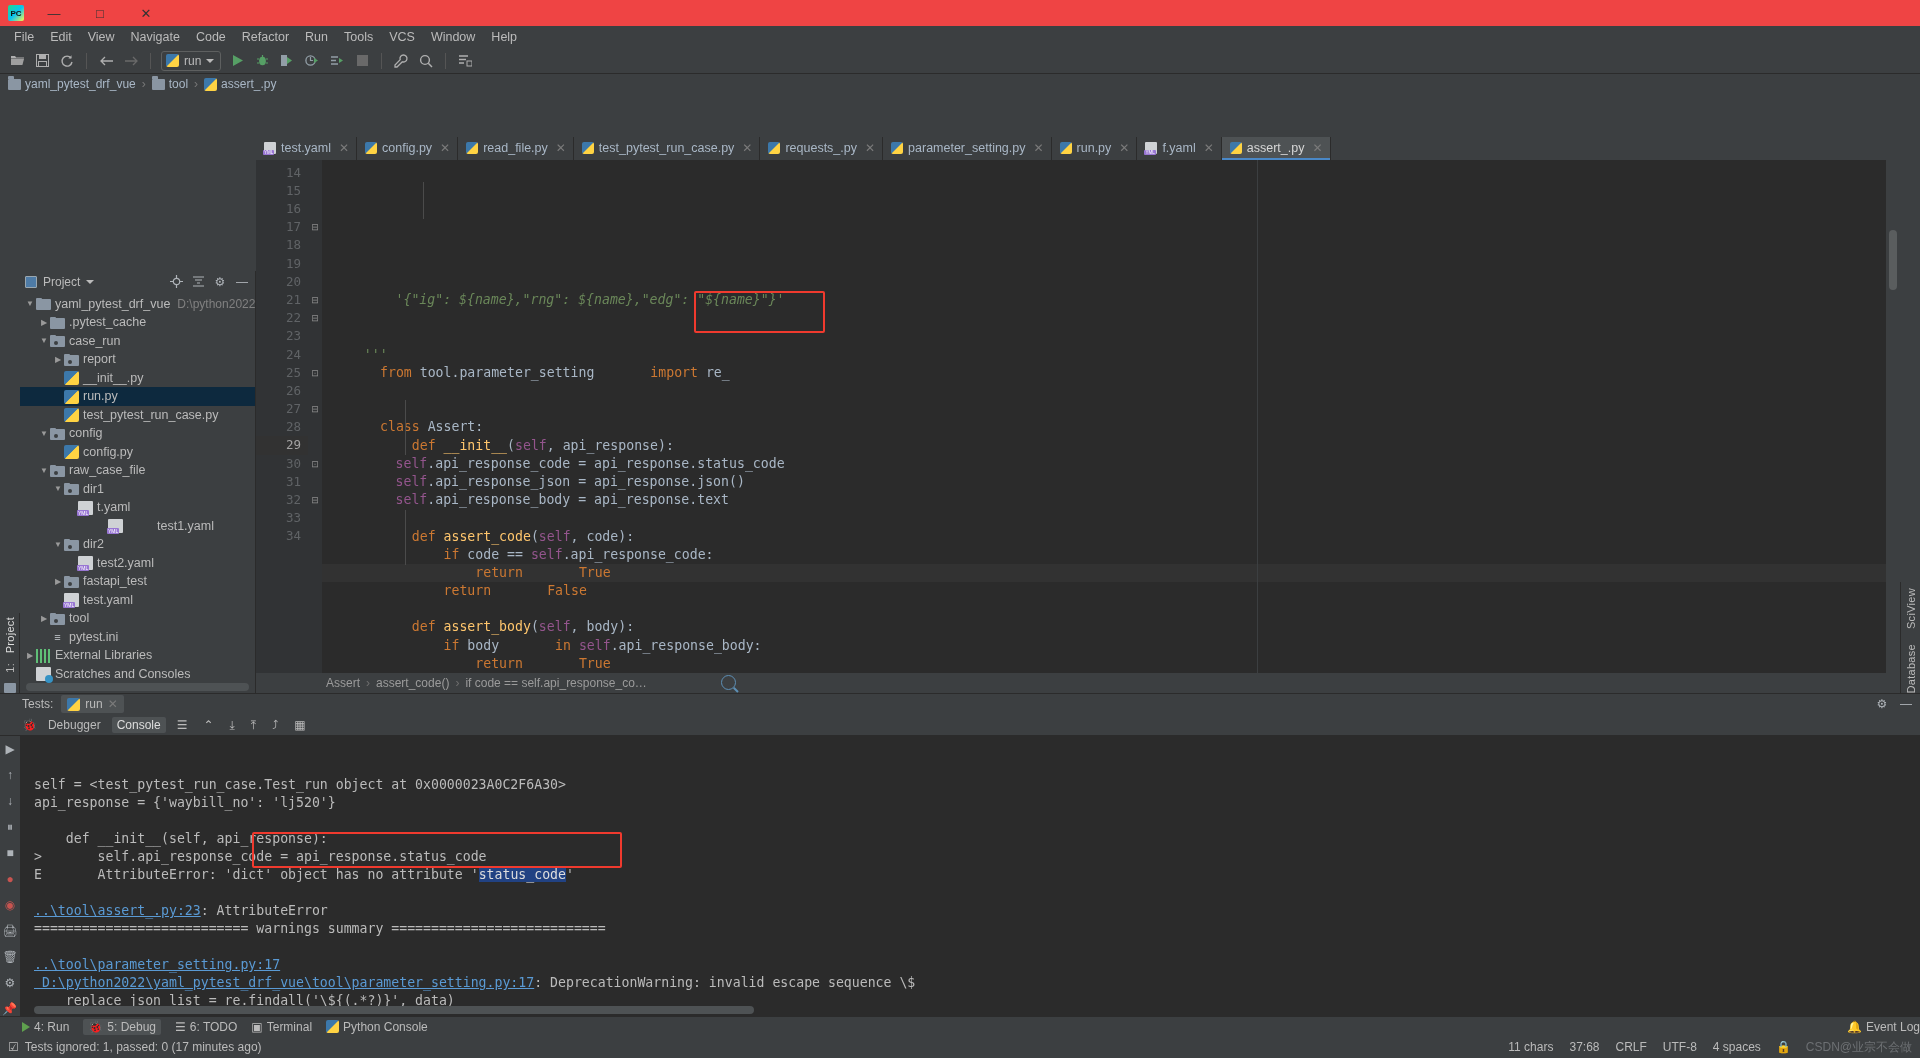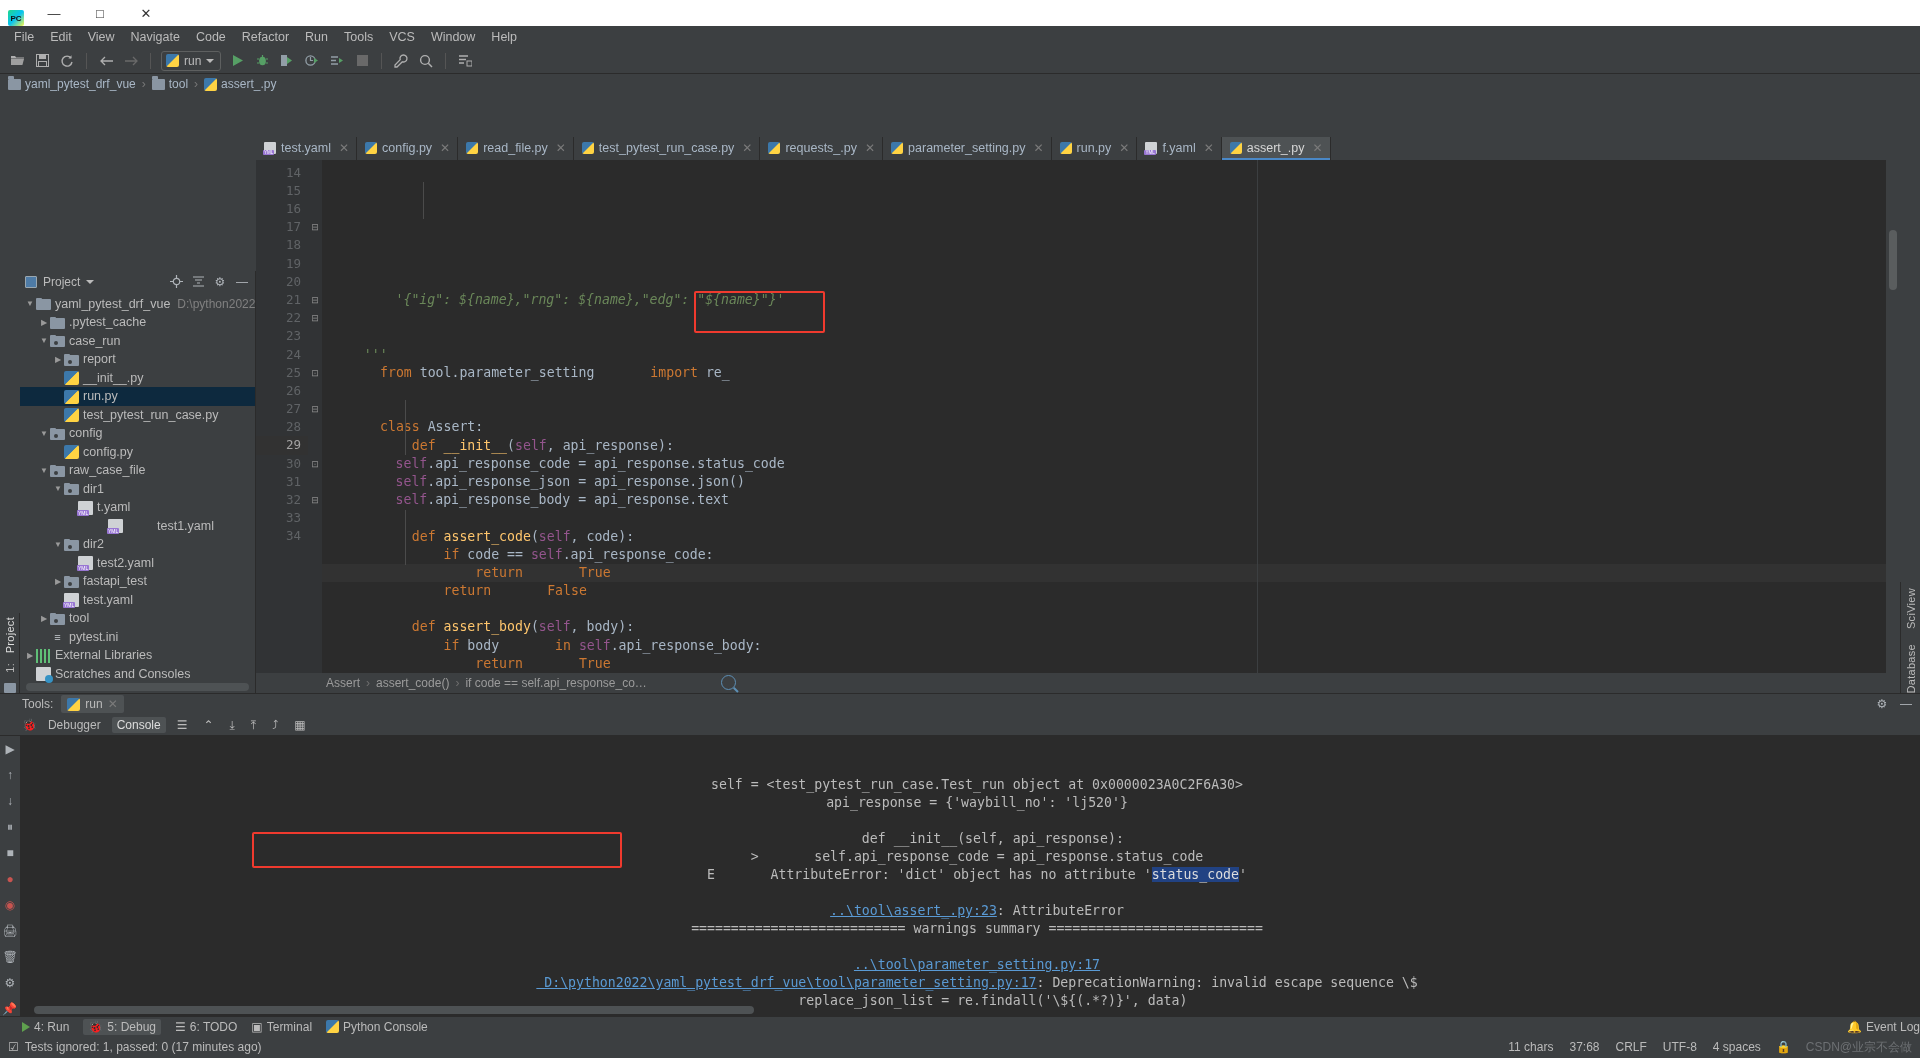--- a/index.html
+++ b/index.html
@@ -8,21 +8,21 @@
     background:#3c3f41;
     font-family:"Liberation Sans", sans-serif;
     font-size:13px;
     color:#bbbbbb;
     -webkit-font-smoothing:antialiased;
   }
   .win { width:1920px; height:1058px; display:flex; flex-direction:column; position:relative; }
 
   
   .titlebar {
-    height:26px; background:#ffffff; display:flex; align-items:flex-end;
+    height:26px; background:#ef4444; display:flex; align-items:center;
     color:#1a1a1a; font-size:13px; padding-left:8px; flex:0 0 26px;
   }
   .titlebar .pclogo {
     width:16px; height:16px; margin-right:7px; border-radius:2px;
     background:linear-gradient(135deg,#21d789 0%,#07c3f2 50%,#fcf84a 100%);
     display:flex; align-items:center; justify-content:center;
     font-size:8px; color:#111; font-weight:bold; font-family:"Liberation Sans",sans-serif;
   }
   .titlebar .ttl { flex:1; white-space:nowrap; overflow:hidden; }
   .wbtns { display:flex; height:26px; }
@@ -178,21 +178,21 @@
   .dbghdr .dtab { display:flex; align-items:center; gap:5px; padding:2px 6px; background:#4e5254; border-radius:2px;}
   .dbghdr .spacer{flex:1;}
   .dbgtools { height:22px; display:flex; align-items:center; gap:6px; padding-left:22px; background:#3c3f41; border-bottom:1px solid #2b2b2b;}
   .dbgtools .dt { font-size:12px; color:#bbb; padding:1px 5px;}
   .dbgtools .dt.act { background:#4e5254; border-radius:2px; color:#ddd;}
   .dbgbody { flex:1; display:flex; min-height:0; }
   .dbgleft { width:20px; background:#3c3f41; display:flex; flex-direction:column; align-items:center; gap:11px; padding-top:6px;}
   .console {
     flex:1; background:#2b2b2b; font-family:"DejaVu Sans Mono", monospace;
     font-size:13.2px; line-height:18px; color:#bbbbbb; padding:4px 0 0 14px;
-    white-space:pre; overflow:hidden; position:relative;text-align:center;
+    white-space:pre; overflow:hidden; position:relative;
   }
   .console .cl { height:18px; }
   .lnk { color:#5a9ad4; text-decoration:underline; }
   .sel-text { background:#214283; color:#dddddd; }
   .chscroll { position:absolute; left:14px; bottom:2px; height:8px; background:#4e5254; border-radius:4px; }
 
   
   .statusrow1 {
     height:20px; background:#3c3f41; display:flex; align-items:center; gap:14px;
     padding-left:22px; font-size:12px; color:#bbb; flex:0 0 20px; border-top:1px solid #2b2b2b;
@@ -607,21 +607,21 @@
     </div>
 
     <div class="rightstrip">
       <div class="vtext">SciView</div>
       <div class="vtext">Database</div>
     </div>
   </div>
 
   <div class="debugpanel">
     <div class="dbghdr">
-      <span>Tools:</span>
+      <span>Tests:</span>
       <span class="dtab">
         <span class="pyico"></span>
         <span>run</span>
         <span style="color:#7b7b7b;">✕</span>
       </span>
       <span class="spacer"></span>
       <span class="hicon">⚙</span>
       <span class="hicon" style="margin-right:6px;">—</span>
     </div>
     <div class="dbgtools">

